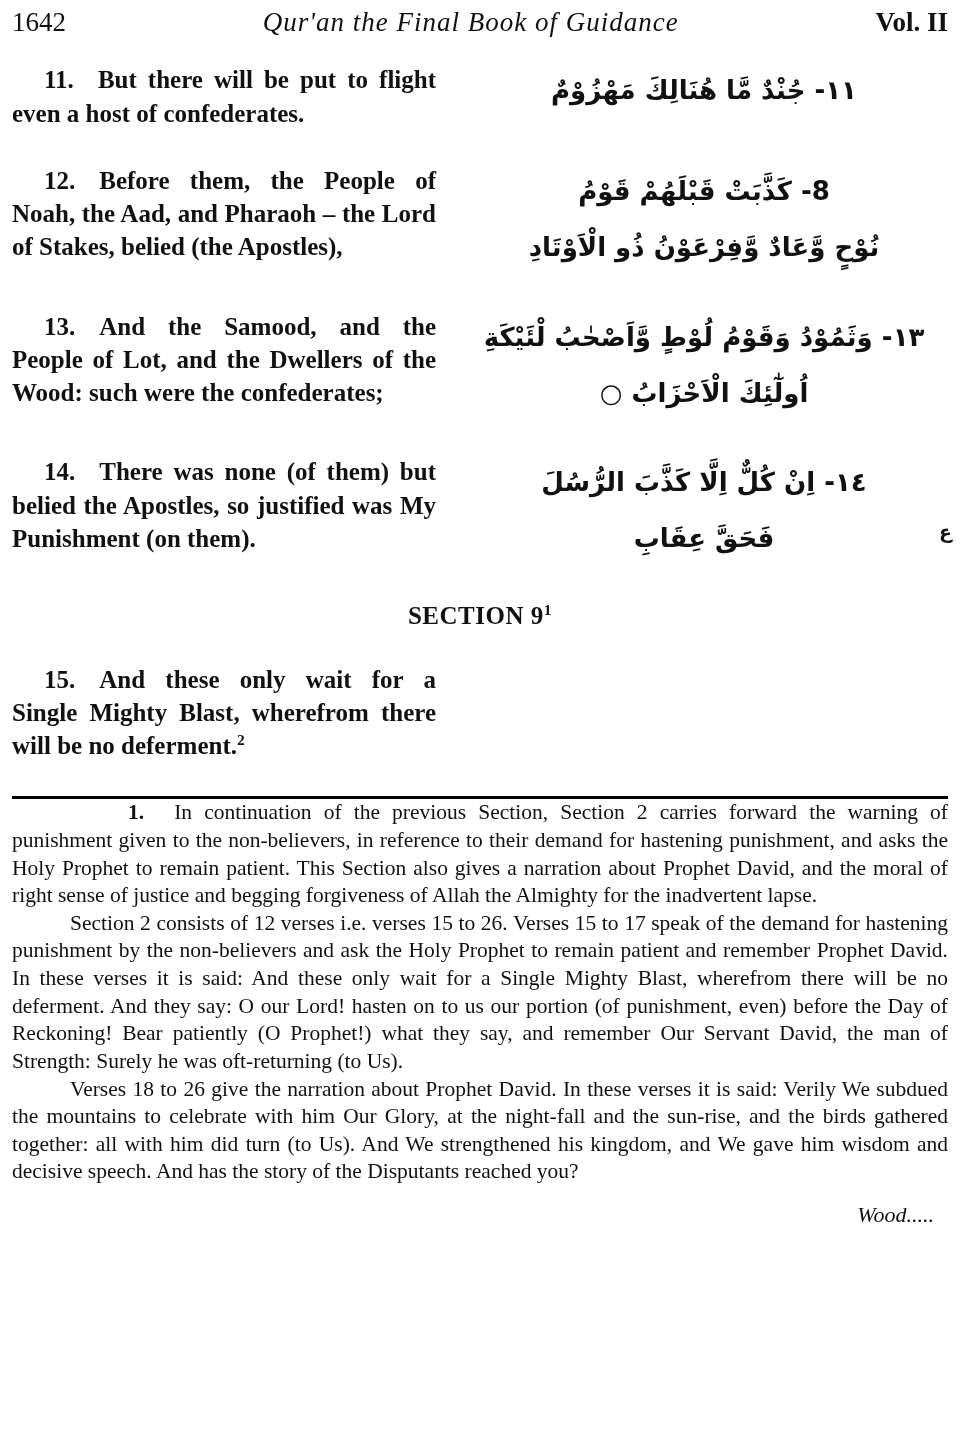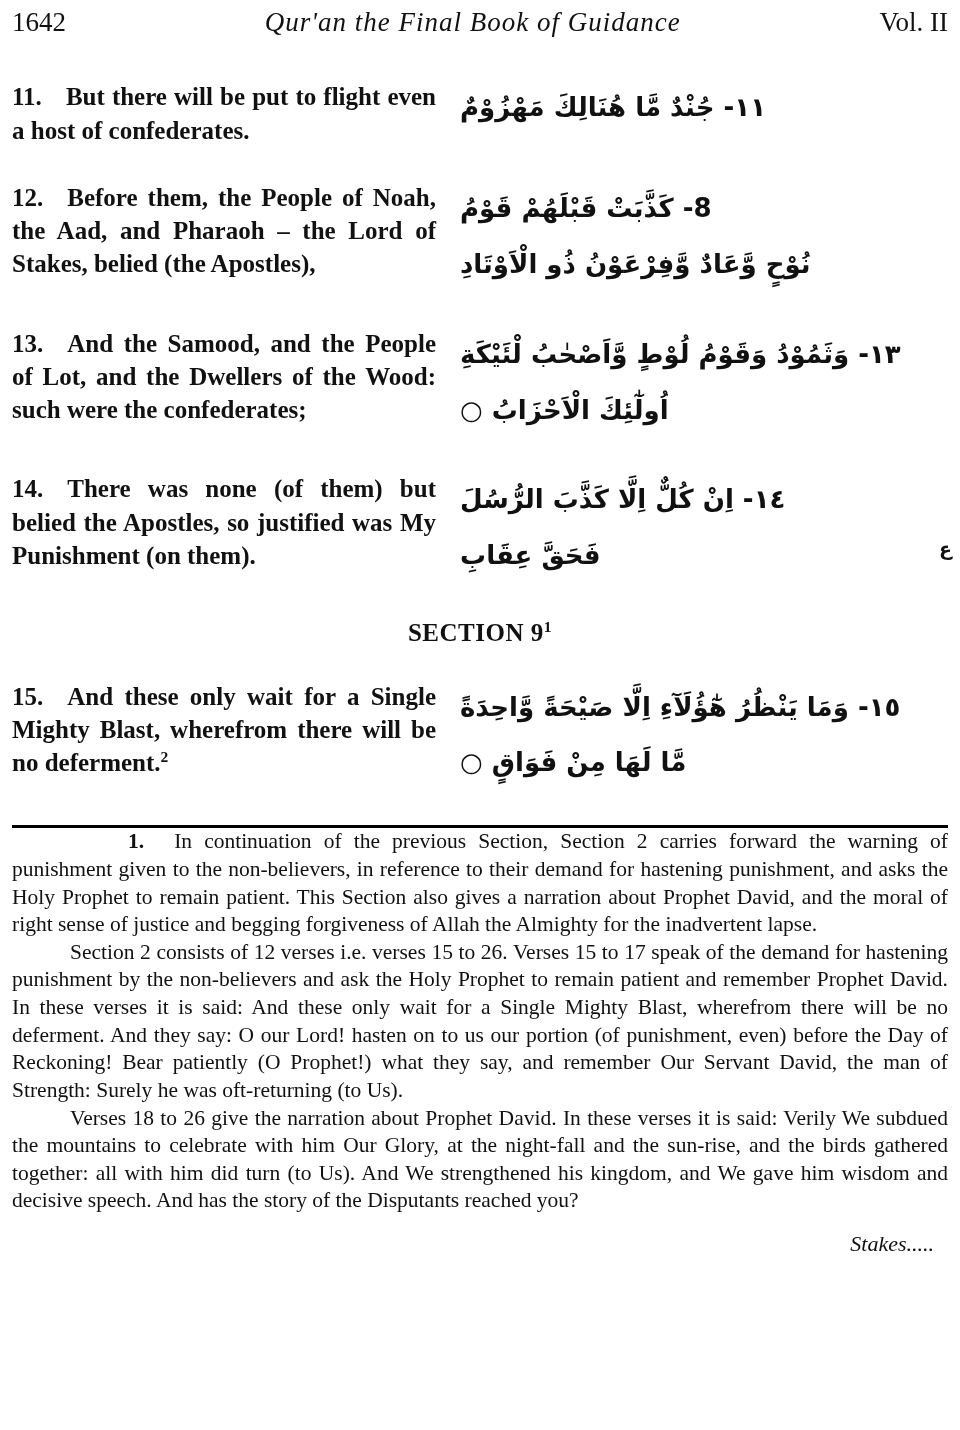--- a/index.html
+++ b/index.html
@@ -7,38 +7,38 @@
   body {
     width:960px; height:1430px; overflow:hidden;
     color:#111; font-family:"Liberation Serif", serif;
     position:relative;
   }
   .page { padding:6px 12px 0 12px; }
 
   
   .header {
     display:flex; justify-content:space-between; align-items:baseline;
-    font-size:27px; line-height:1.2; margin-bottom:42px;
+    font-size:27px; line-height:1.2; margin-bottom:25px;
   }
   .header .page-num { font-weight:normal; }
   .header .title { font-style:italic; letter-spacing:1px; }
-  .header .vol { font-weight:normal; }
+  .header .vol { font-weight:bold; }
 
   
   .verse-row {
     display:flex; justify-content:space-between; align-items:flex-start;
     margin-bottom:34px; position:relative;
   }
   .v-en {
     width:424px; font-weight:bold; font-size:25px; line-height:1.33;
     text-align:justify;
   }
-  .v-en .vnum { display:inline-block; margin-right:24px; }
+  .v-en .vnum { display:inline-block; margin-right:24px;margin-left:32px; }
   .v-ar {
-    width:488px; direction:rtl; text-align:left;
+    width:488px; direction:rtl; text-align:center;
     font-family:"DejaVu Sans", sans-serif; font-weight:bold;
     font-size:26px; line-height:2.15; padding-top:0px;
   }
   .v-ar .ar-line { white-space:nowrap; }
 
   .ruku-marker {
     position:absolute; right:-4px; top:58%;
     font-family:"DejaVu Sans", sans-serif; font-size:19px; font-weight:bold;
   }
 
@@ -117,29 +117,25 @@
   </div>
 
   <div class="section-heading">
     <span>SECTION 9</span><sup>1</sup>
   </div>
 
   <div class="verse-row">
     <div class="v-en">
       <span class="vnum">15.</span><span>And these only wait for a Single Mighty Blast, wherefrom there will be no deferment.</span><sup>2</sup>
     </div>
-    <div class="v-ar">
-      <div class="ar-line">١٥- وَمَا يَنْظُرُ هٰٓؤُلَآءِ اِلَّا صَيْحَةً وَّاحِدَةً</div>
-      <div class="ar-line">مَّا لَهَا مِنْ فَوَاقٍ ○</div>
-    </div>
   </div>
 
   <hr class="divider">
 
   <div class="footnotes">
     <p><span class="fn-marker">1.</span><span>In continuation of the previous Section, Section 2 carries forward the warning of punishment given to the non-believers, in reference to their demand for hastening punishment, and asks the Holy Prophet to remain patient. This Section also gives a narration about Prophet David, and the moral of right sense of justice and begging forgiveness of Allah the Almighty for the inadvertent lapse.</span></p>
     <p><span>Section 2 consists of 12 verses i.e. verses 15 to 26. Verses 15 to 17 speak of the demand for hastening punishment by the non-believers and ask the Holy Prophet to remain patient and remember Prophet David. In these verses it is said: And these only wait for a Single Mighty Blast, wherefrom there will be no deferment. And they say: O our Lord! hasten on to us our portion (of punishment, even) before the Day of Reckoning! Bear patiently (O Prophet!) what they say, and remember Our Servant David, the man of Strength: Surely he was oft-returning (to Us).</span></p>
     <p><span>Verses 18 to 26 give the narration about Prophet David. In these verses it is said: Verily We subdued the mountains to celebrate with him Our Glory, at the night-fall and the sun-rise, and the birds gathered together: all with him did turn (to Us). And We strengthened his kingdom, and We gave him wisdom and decisive speech. And has the story of the Disputants reached you?</span></p>
   </div>
 
-  <div class="contd">Stakes.....</div>
+  <div class="contd">Wood.....</div>
 
 </div>
 
 </body></html>

